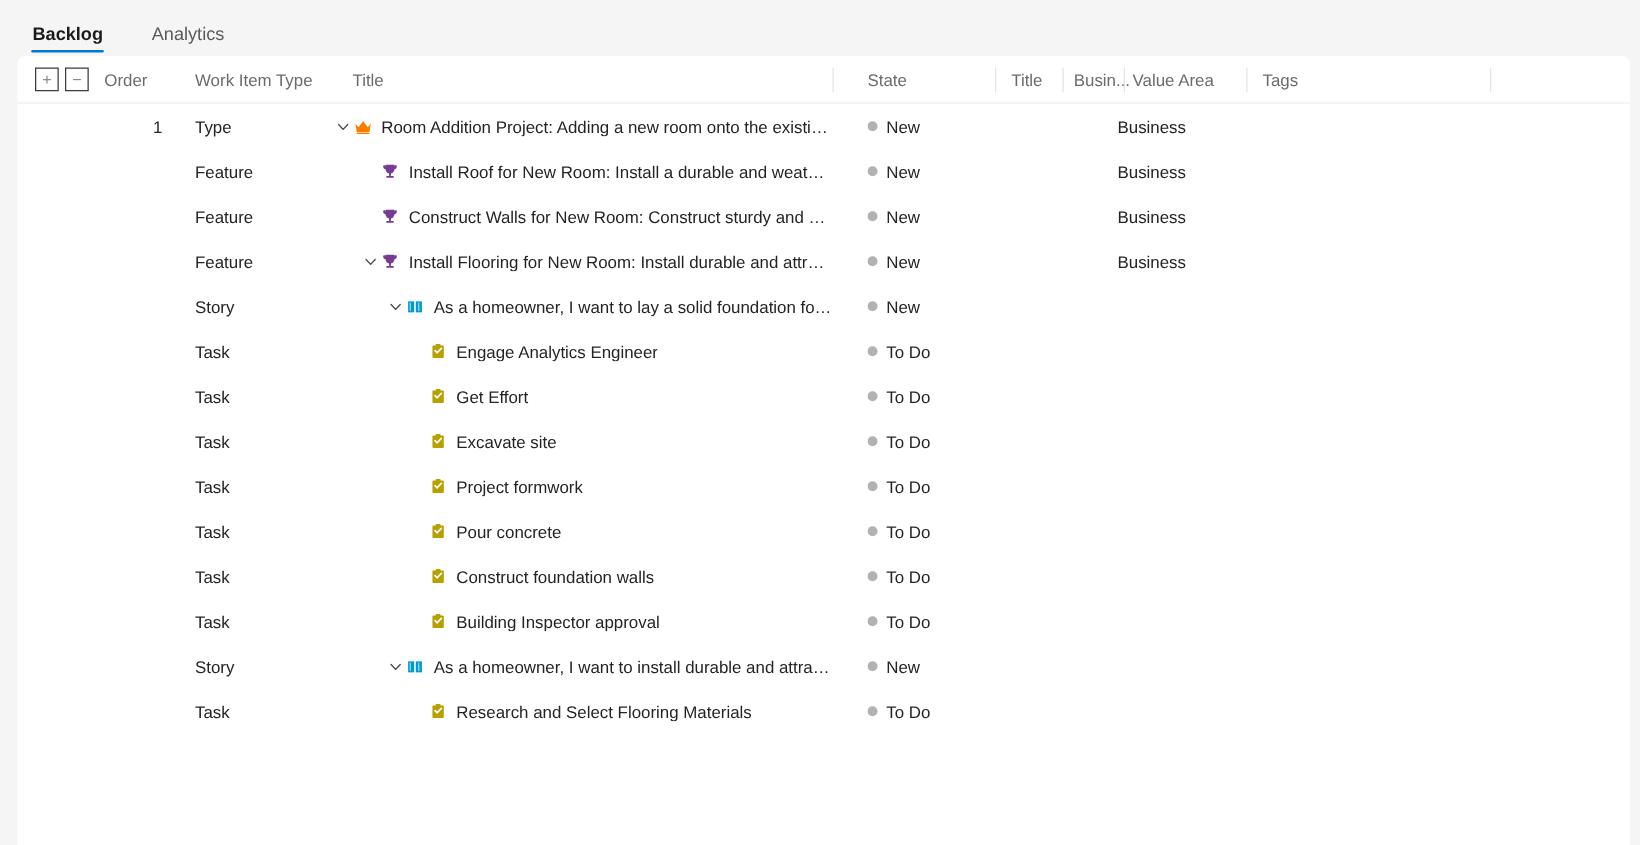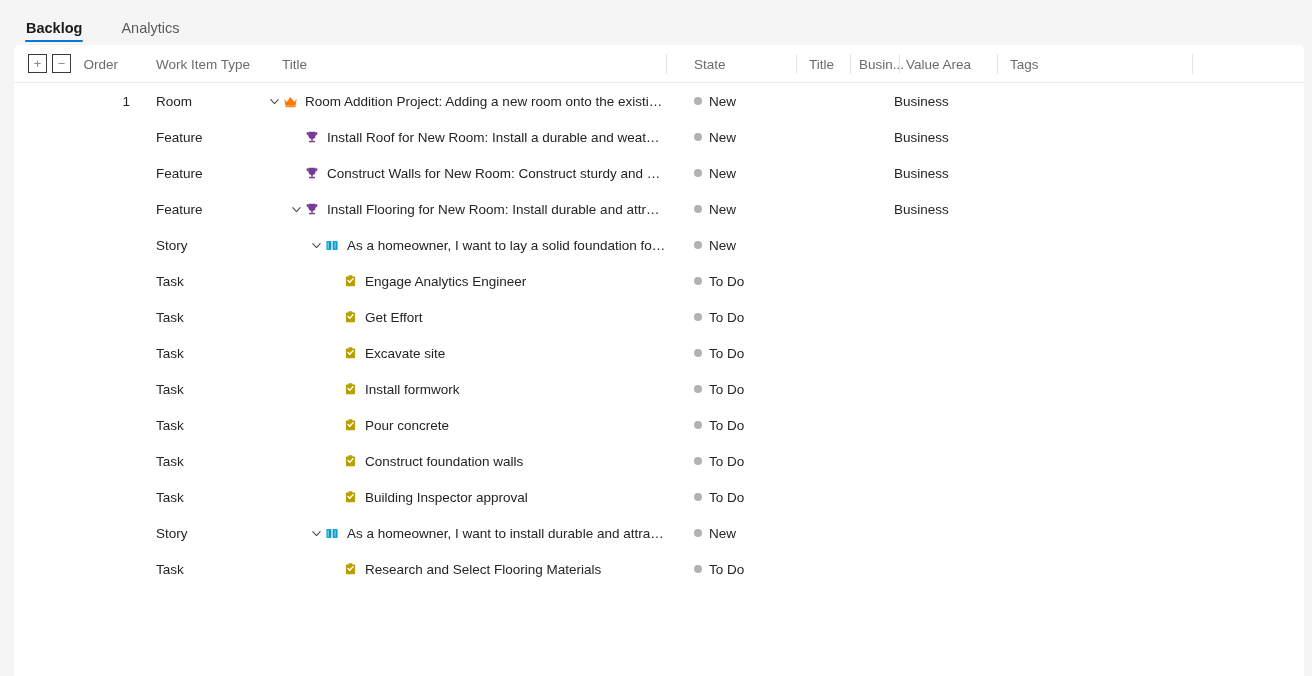--- a/index.html
+++ b/index.html
@@ -225,21 +225,21 @@
     <div class="hdiv" style="left:885px;"></div>
     <div class="hcell" style="left:892px;width:95px;">Value Area</div>
     <div class="hdiv" style="left:983px;"></div>
     <div class="hcell" style="left:996px;width:180px;">Tags</div>
     <div class="hdiv" style="left:1178px;"></div>
   </div>
 
   <div class="grid-body" id="grid-body">
       <div class="row">
         <div class="cell c-order">1</div>
-        <div class="cell c-type">Room</div>
+        <div class="cell c-type">Type</div>
         <div class="cell c-title">
           <div class="title-inner">
             <span class="ind" style="width:0px"></span>
             <span class="chev">
               <svg width="11" height="11" viewBox="0 0 12 12">
                 <path d="M2 4 L6 8.2 L10 4" stroke="#4a4a4a" stroke-width="1.2" fill="none" stroke-linecap="round" stroke-linejoin="round"></path>
               </svg>
             </span>
             <span class="wi-icon">
               <svg width="15" height="15" viewBox="0 0 16 16">
@@ -471,21 +471,21 @@
           <div class="title-inner">
             <span class="ind" style="width:60px"></span>
             <span class="chev empty"></span>
             <span class="wi-icon">
               <svg width="13" height="14" viewBox="0 0 16 16">
                 <rect x="2.4" y="2.4" width="11.2" height="12.2" rx="1" fill="#b8a000"></rect>
                 <rect x="5.6" y="0.8" width="4.8" height="2.8" rx="0.8" fill="#b8a000"></rect>
                 <path d="M5 7.4 L7.1 9.5 L11.1 5.2" stroke="#ffffff" stroke-width="1.7" fill="none" stroke-linecap="round" stroke-linejoin="round"></path>
               </svg>
             </span>
-            <span class="title-text">Install formwork</span>
+            <span class="title-text">Project formwork</span>
           </div>
         </div>
         <div class="cell c-state">
           <span class="state-dot"></span>
           <span class="state-label">To Do</span>
         </div>
         <div class="cell c-effort"></div>
         <div class="cell c-biz"></div>
         <div class="cell c-value"></div>
         <div class="cell c-tags"></div>

